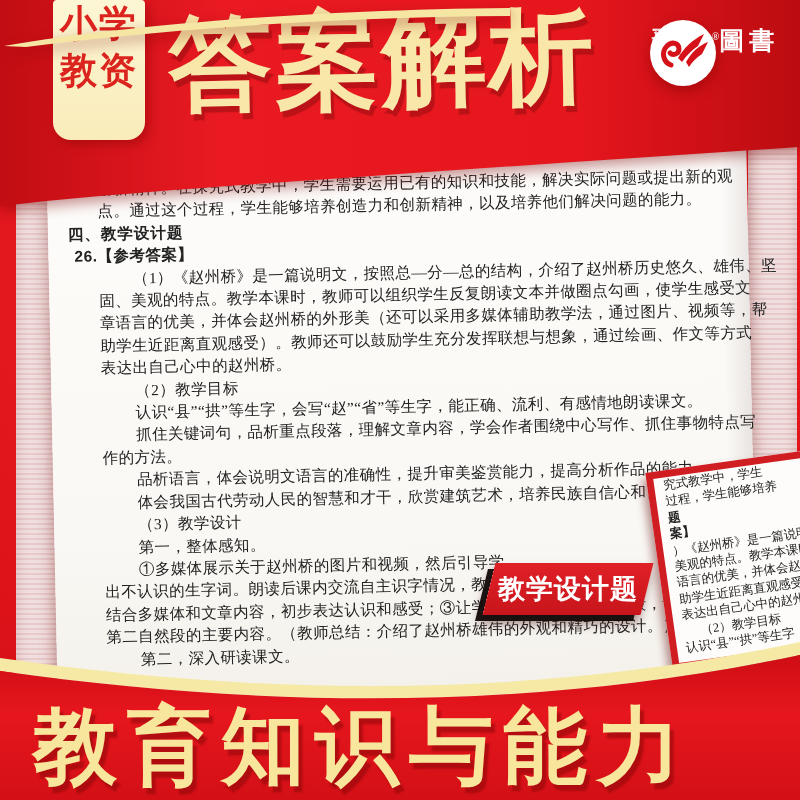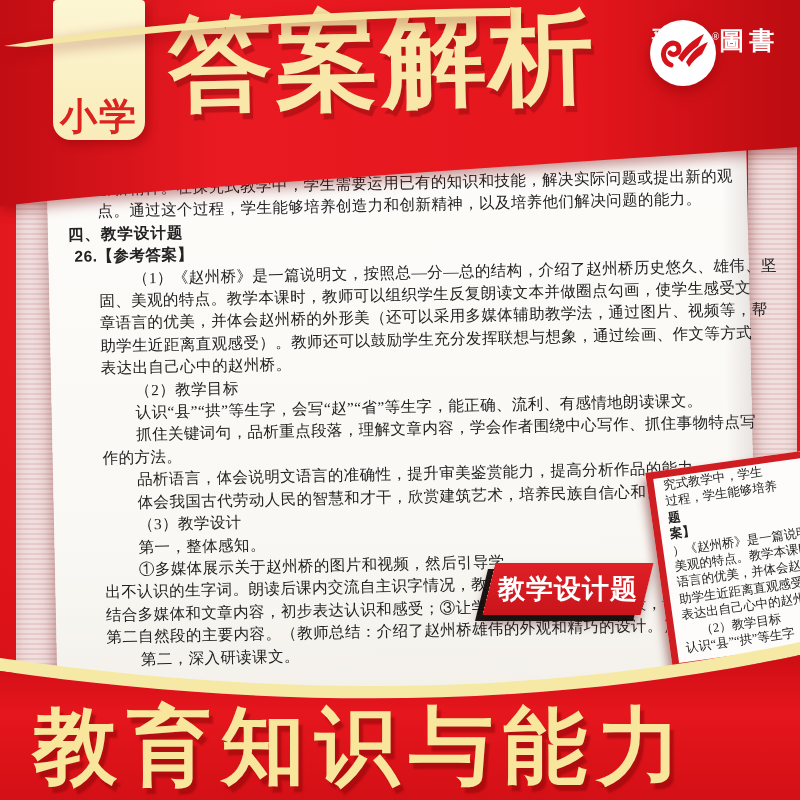--- a/index.html
+++ b/index.html
@@ -34,21 +34,21 @@
   .doc-text .line.h1{margin-left:20px;font-family:"Liberation Sans",sans-serif;font-weight:bold;letter-spacing:1px;}
   .doc-text .line.h2{margin-left:26px;font-weight:bold;font-family:"Liberation Sans",sans-serif;letter-spacing:.5px;}
   
   .banner{position:absolute;left:0;top:0;width:800px;height:215px;z-index:10;}
   .banner svg{position:absolute;left:0;top:0;filter:drop-shadow(0 5px 7px rgba(120,0,0,.45));}
   .grade-badge{
     position:absolute;left:53px;top:0;width:92px;height:140px;z-index:11;
     background:linear-gradient(180deg,#fdf6d4,#f9ecba);
     border-radius:4px 4px 18px 18px;
     box-shadow:4px 5px 8px rgba(120,0,0,.35);
-    display:flex;flex-direction:column;justify-content:flex-end;align-items:center;
+    display:flex;flex-direction:column;justify-content:flex-start;align-items:center;
   }
   .grade-badge span{color:#dc241f;font-weight:900;font-size:37px;line-height:1.28;letter-spacing:2px;}
   .main-title{
     position:absolute;left:168px;top:2px;width:500px;z-index:11;
     color:#f8e7a8;font-weight:900;font-size:104px;line-height:1.1;letter-spacing:3px;
     transform:rotate(-1.2deg);white-space:nowrap;
     text-shadow:3px 6px 1px rgba(140,12,14,.5);
   }
   .swoosh{position:absolute;left:150px;top:118px;z-index:11;}
   .logo{position:absolute;left:648px;top:18px;width:135px;z-index:11;text-align:center;}
@@ -126,20 +126,21 @@
         <stop offset="0.28" stop-color="#ea1a22"></stop>
         <stop offset="0.72" stop-color="#e6161d"></stop>
         <stop offset="1" stop-color="#bb0c11"></stop>
       </linearGradient>
     </defs>
     <path d="M0 0 H800 V147 C640 157 470 169 300 181 C180 189 80 197 0 206 Z" fill="url(#bannerGrad)"></path>
   </svg>
 
   <div class="grade-badge">
     <span>小学</span>
+    <span>教资</span>
   </div>
 
   <div class="main-title">答案解析</div>
 
   <svg class="swoosh" width="515" height="48" viewBox="0 0 515 48">
     <path d="M4 46 C120 26 300 10 510 8 L510 16 C330 17 160 30 26 47 Z" fill="#f6e6a4"></path>
   </svg>
 
   <div class="logo">
     <svg class="mark" width="70" height="70" viewBox="0 0 70 70">

